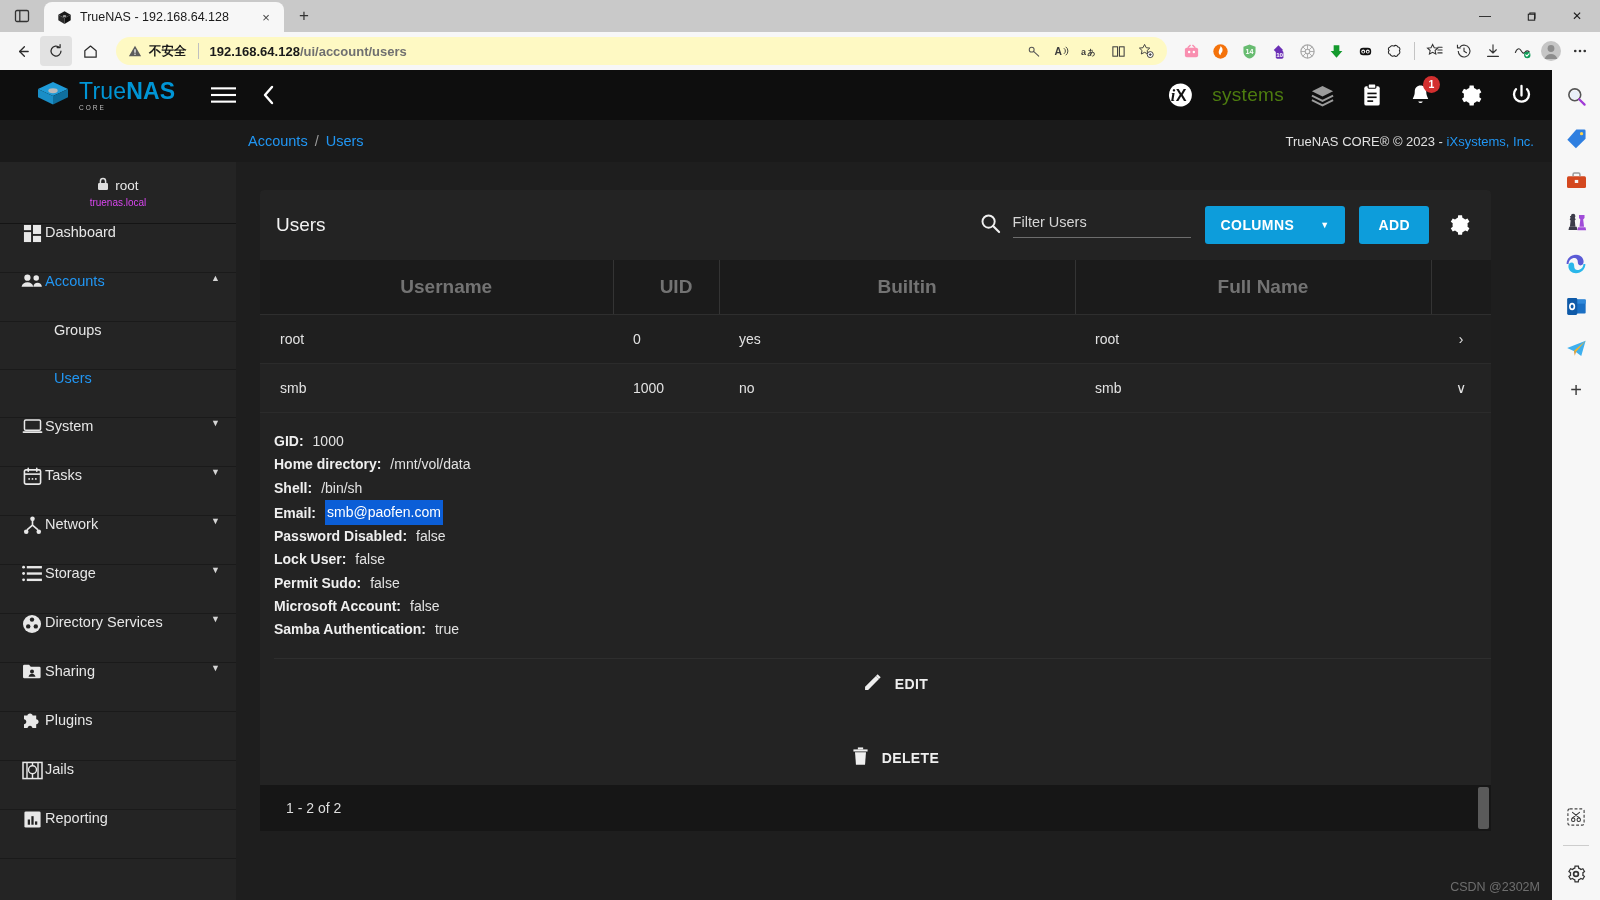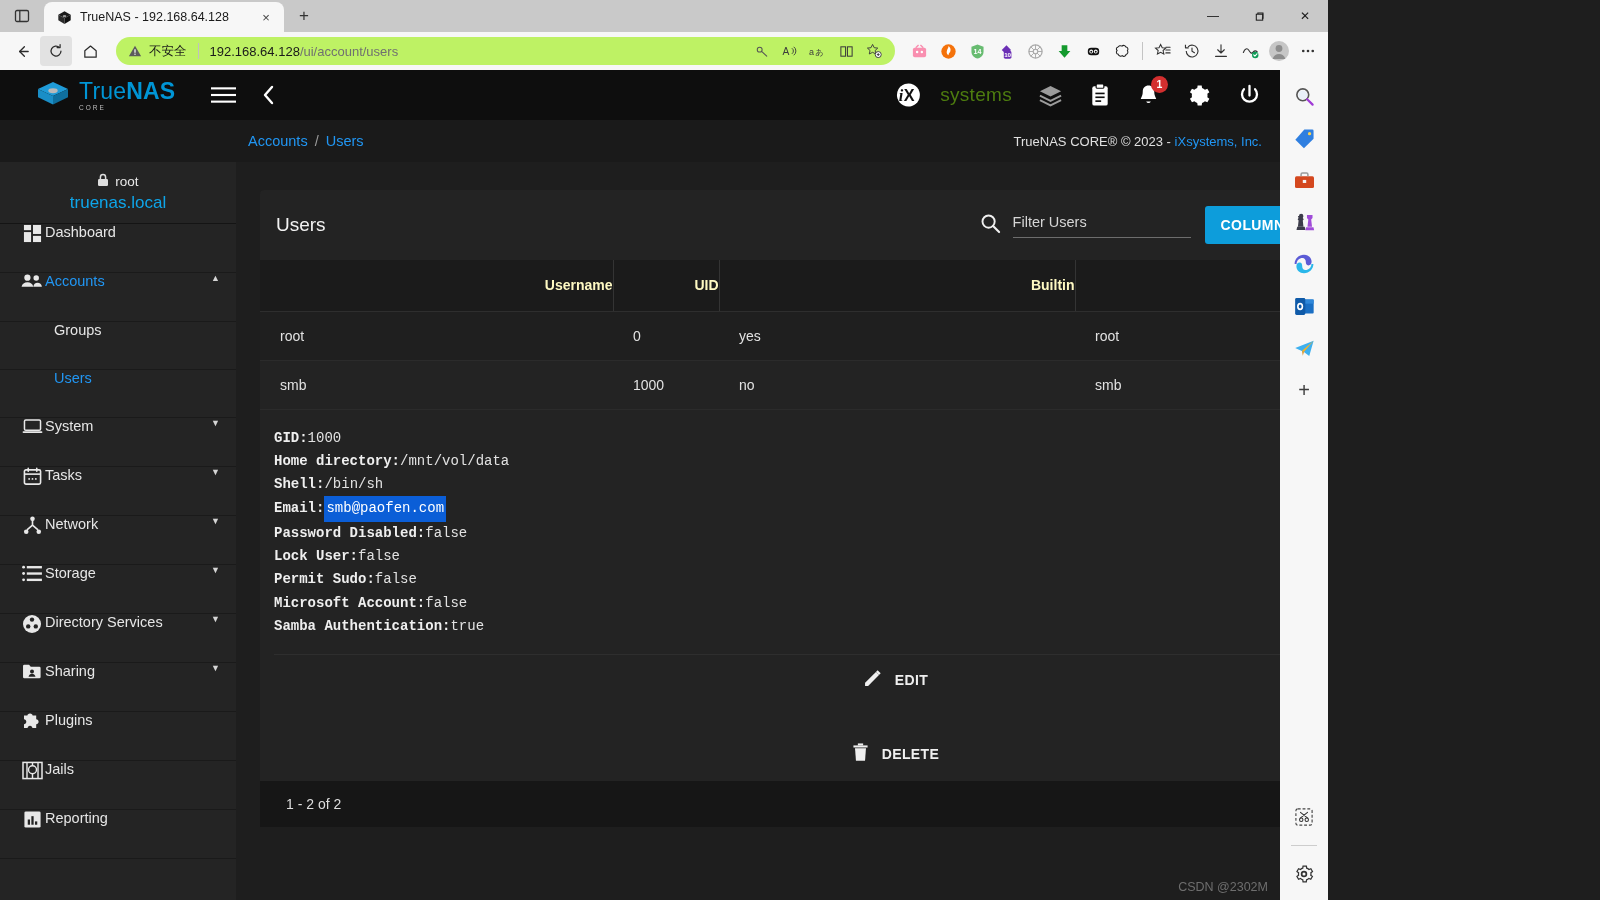--- a/index.html
+++ b/index.html
@@ -4,42 +4,42 @@
 <style>
   * { box-sizing: border-box; margin: 0; padding: 0; }
   html, body {
     width: 1600px; height: 900px;
     font-family: "Liberation Sans", sans-serif;
     overflow: hidden;
     background: #1e1e1e;
   }
 
   
-  .browser { width: 1328px; height: 900px; display: flex; flex-direction: column; background:#c9c9c9; }
+  .browser { width: 1600px; height: 900px; display: flex; flex-direction: column; background:#c9c9c9; }
 
   .tabstrip { height: 32px; background:#c9c9c9; display:flex; align-items:flex-end; position:relative; flex:0 0 32px; }
   .tab-sidebar-btn { width:44px; height:32px; display:flex; align-items:center; justify-content:center; }
   .tab {
     height:30px; min-width:240px; max-width:260px; background:#f7f7f7;
     border-radius:8px 8px 0 0; display:flex; align-items:center;
     padding:0 8px 0 12px; gap:8px; font-size:12.5px; color:#1a1a1a;
   }
   .tab-favicon { width:16px; height:16px; flex:0 0 16px; display:flex; align-items:center; justify-content:center; }
   .tab-title { flex:1; white-space:nowrap; overflow:hidden; text-overflow:ellipsis; font-size:12.5px; }
   .tab-close { width:20px; height:20px; display:flex; align-items:center; justify-content:center; color:#444; font-size:13px; }
   .newtab { width:28px; height:28px; margin-left:6px; margin-bottom:2px; display:flex; align-items:center; justify-content:center; color:#333; font-size:17px; }
   .winctl { position:absolute; right:0; top:0; height:32px; display:flex; }
   .winctl div { width:46px; height:32px; display:flex; align-items:center; justify-content:center; color:#1a1a1a; font-size:12px; }
 
   .navbar { height:38px; background:#f7f7f7; display:flex; align-items:center; padding:0 6px; gap:2px; flex:0 0 38px; }
   .navbtn { width:32px; height:30px; display:flex; align-items:center; justify-content:center; color:#2b2b2b; font-size:15px; border-radius:4px; }
   .navbtn.active-bg { background:#e2e2e2; }
   .omnibox {
-    flex:1; height:28px; background:#bef264; border-radius:14px; display:flex; align-items:center;
-    padding:0 4px 0 12px; margin:8px 8px; gap:7px; min-width:0;
+    flex:1; height:28px; background:#fef9c3; border-radius:14px; display:flex; align-items:center;
+    padding:0 4px 0 12px; margin:8px 8px; gap:7px; min-width:0;font-weight:bold;
   }
   .warn-ico { color:#5c5c5c; font-size:12px; display:flex; align-items:center; }
   .warn-txt { font-size:12.5px; color:#1a1a1a; white-space:nowrap; }
   .omni-sep { width:1px; height:16px; background:#c0c0c0; margin:0 4px; }
   .url { font-size:13px; color:#1a1a1a; white-space:nowrap; flex:1; min-width:0; overflow:hidden; }
   .url .dim { color:#707070; }
   .omni-icons { display:flex; align-items:center; gap:2px; padding-right:4px; }
   .omni-icons div { width:26px; height:24px; display:flex; align-items:center; justify-content:center; color:#3c3c3c; font-size:12px; }
   .ext-icons { display:flex; align-items:center; gap:1px; }
   .ext-icons .xi { width:28px; height:28px; display:flex; align-items:center; justify-content:center; position:relative; }
@@ -73,21 +73,21 @@
   .bc .sep { color:#9a9a9a; }
   .copyright { margin-left:auto; font-size:13px; color:#e0e0e0; white-space:nowrap; }
   .copyright a { color:#2196f3; text-decoration:none; }
 
   .tn-body { flex:1; display:flex; min-height:0; background:#1e1e1e; }
 
   
   .sidebar { width:236px; flex:0 0 236px; background:#242424; display:flex; flex-direction:column; overflow:hidden; }
   .user-box { height:62px; display:flex; flex-direction:column; align-items:center; justify-content:center; gap:3px; border-bottom:1px solid #141414; }
   .user-line { display:flex; align-items:center; gap:6px; font-size:13.5px; color:#e8e8e8; }
-  .user-host { font-size:17px; color:#0ea5e9; }
+  .user-host { font-size:10px; color:#d946ef; }
   .nav-item {
     height:49px; display:flex; align-items:flex-start; padding:0 16px 0 19px; gap:0;
     border-bottom:1px solid #1a1a1a; color:#e6e6e6; font-size:14.5px; position:relative;
   }
   .nav-item.sub { padding-left:54px; height:48px; }
   .nav-item .ico { width:26px; flex:0 0 26px; display:flex; align-items:center; justify-content:center; color:#e8e8e8; }
   .nav-item .lbl { flex:1; }
   .nav-item.active > .lbl, .nav-item.active { color:#2196f3; }
   .nav-item .caret { color:#d5d5d5; font-size:9px; }
 
@@ -103,35 +103,35 @@
   .btn-primary {
     background:#0d9ddb; color:#fff; border:none; height:38px; padding:0 16px;
     font-size:14px; font-weight:600; letter-spacing:.4px; display:flex; align-items:center; gap:26px;
     border-radius:3px; font-family:"Liberation Sans", sans-serif;
   }
   .btn-add { padding:0 19px; }
   .gear-btn { color:#fff; display:flex; align-items:center; justify-content:center; padding:0 4px; }
 
   table.users { width:100%; border-collapse:collapse; table-layout:fixed; }
   table.users th {
-    text-align:right; font-size:14px; font-weight:700; color:#fef9c3; padding:16px 0 16px 20px;
+    text-align:center; font-size:19px; font-weight:700; color:#737373; padding:16px 0 16px 20px;
     background:#1b1b1b; border-right:1px solid #343434; border-bottom:1px solid #2e2e2e; height:51px;
   }
   table.users th:last-child { border-right:none; }
   table.users td {
     font-size:14px; color:#e2e2e2; padding:16px 0 16px 20px; border-bottom:1px solid #2b2b2b; height:49px;
   }
   .col-user { width:353px; } .col-uid { width:106px; } .col-builtin { width:356px; }
   .col-full { width:356px; } .col-exp { width:60px; }
   .row-root td { background:#1f1f1f; }
   .row-smb td { background:#232323; }
   .exp-ico { color:#2196f3; font-size:15px; text-align:center; padding-left:0 !important; }
 
   .detail { background:#232323; padding:17px 0 0 14px; }
-  .drow { display:flex; align-items:center; line-height:23.3px; font-size:14px;font-family:Liberation Mono, monospace; }
+  .drow { display:flex; align-items:flex-end; gap:9px; line-height:23.3px; font-size:14px; }
   .dk { font-weight:700; color:#efefef; }
   .dv { color:#e2e2e2; }
   .dv.sel { background:#0b5ed7; color:#fff; padding:1px 2px; }
   .detail-actions { display:flex; align-items:center; gap:52px; padding:14px 0 16px 26px; margin-top:16px; border-top:1px solid #2e2e2e;flex-direction:column; }
   .act { display:flex; align-items:center; gap:13px; color:#efefef; font-size:14px; font-weight:600; letter-spacing:.4px; }
 
   .pager { width:1231px; background:#161616; height:46px; display:flex; align-items:center; padding-left:26px; position:relative; }
   .pager-txt { font-size:14px; color:#dedede; }
   .pager-scroll { position:absolute; right:2px; top:2px; width:11px; height:42px; background:#5a5a5a; border-radius:2px; }
 

